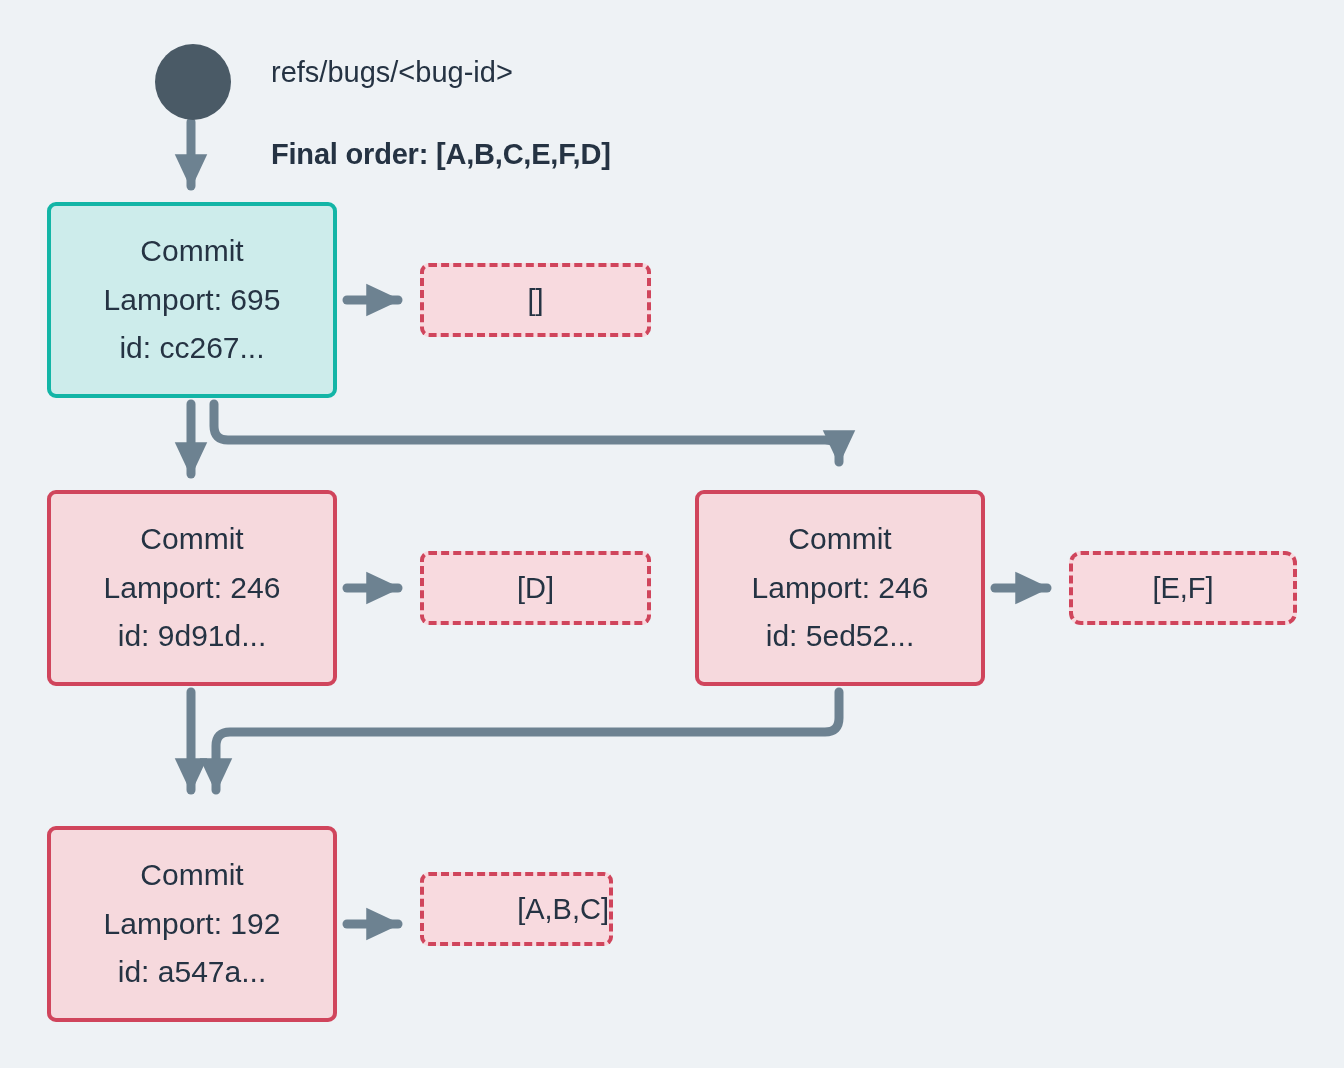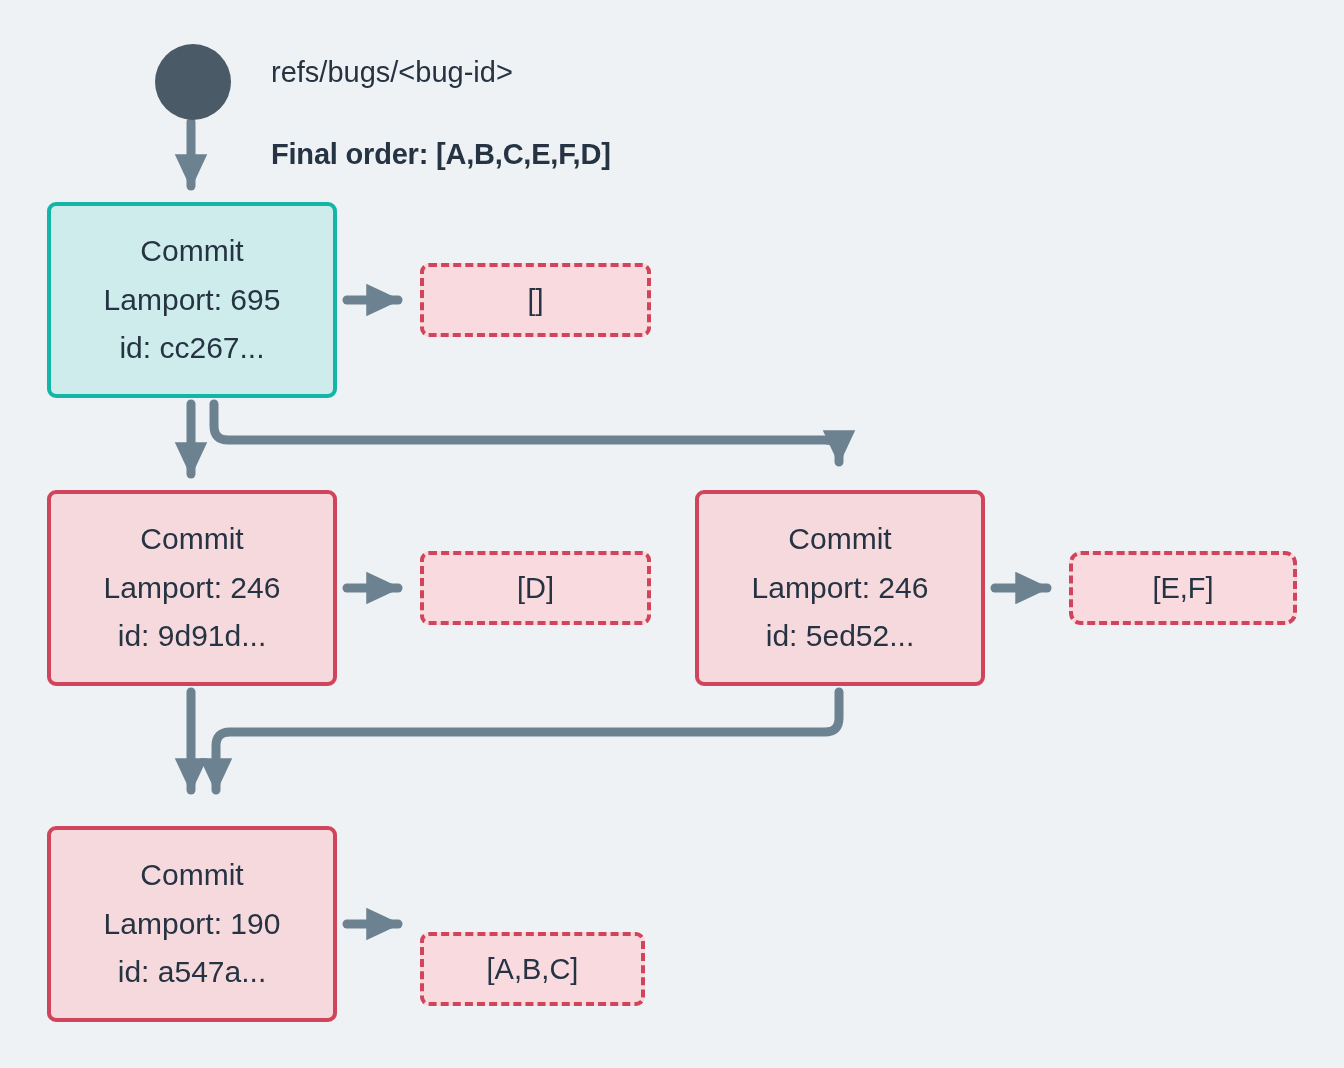--- a/index.html
+++ b/index.html
@@ -137,20 +137,20 @@
     <span class="ln">Commit</span>
     <span class="ln">Lamport: 246</span>
     <span class="ln">id: 5ed52...</span>
   </div>
   <div class="opbox" style="left:1069px; top:551px; width:228px; height:74px;border-radius:12px;">
     <span>[E,F]</span>
   </div>
 
   <div class="commit pink" style="left:47px; top:826px; width:290px; height:196px;">
     <span class="ln">Commit</span>
-    <span class="ln">Lamport: 190</span>
+    <span class="ln">Lamport: 192</span>
     <span class="ln">id: a547a...</span>
   </div>
-  <div class="opbox" style="left:420px; top:932px; width:225px; height:74px;">
+  <div class="opbox" style="left:420px; top:872px; width:193px; height:74px;justify-content:flex-end;">
     <span>[A,B,C]</span>
   </div>
 
 </div>
 
 </body></html>

